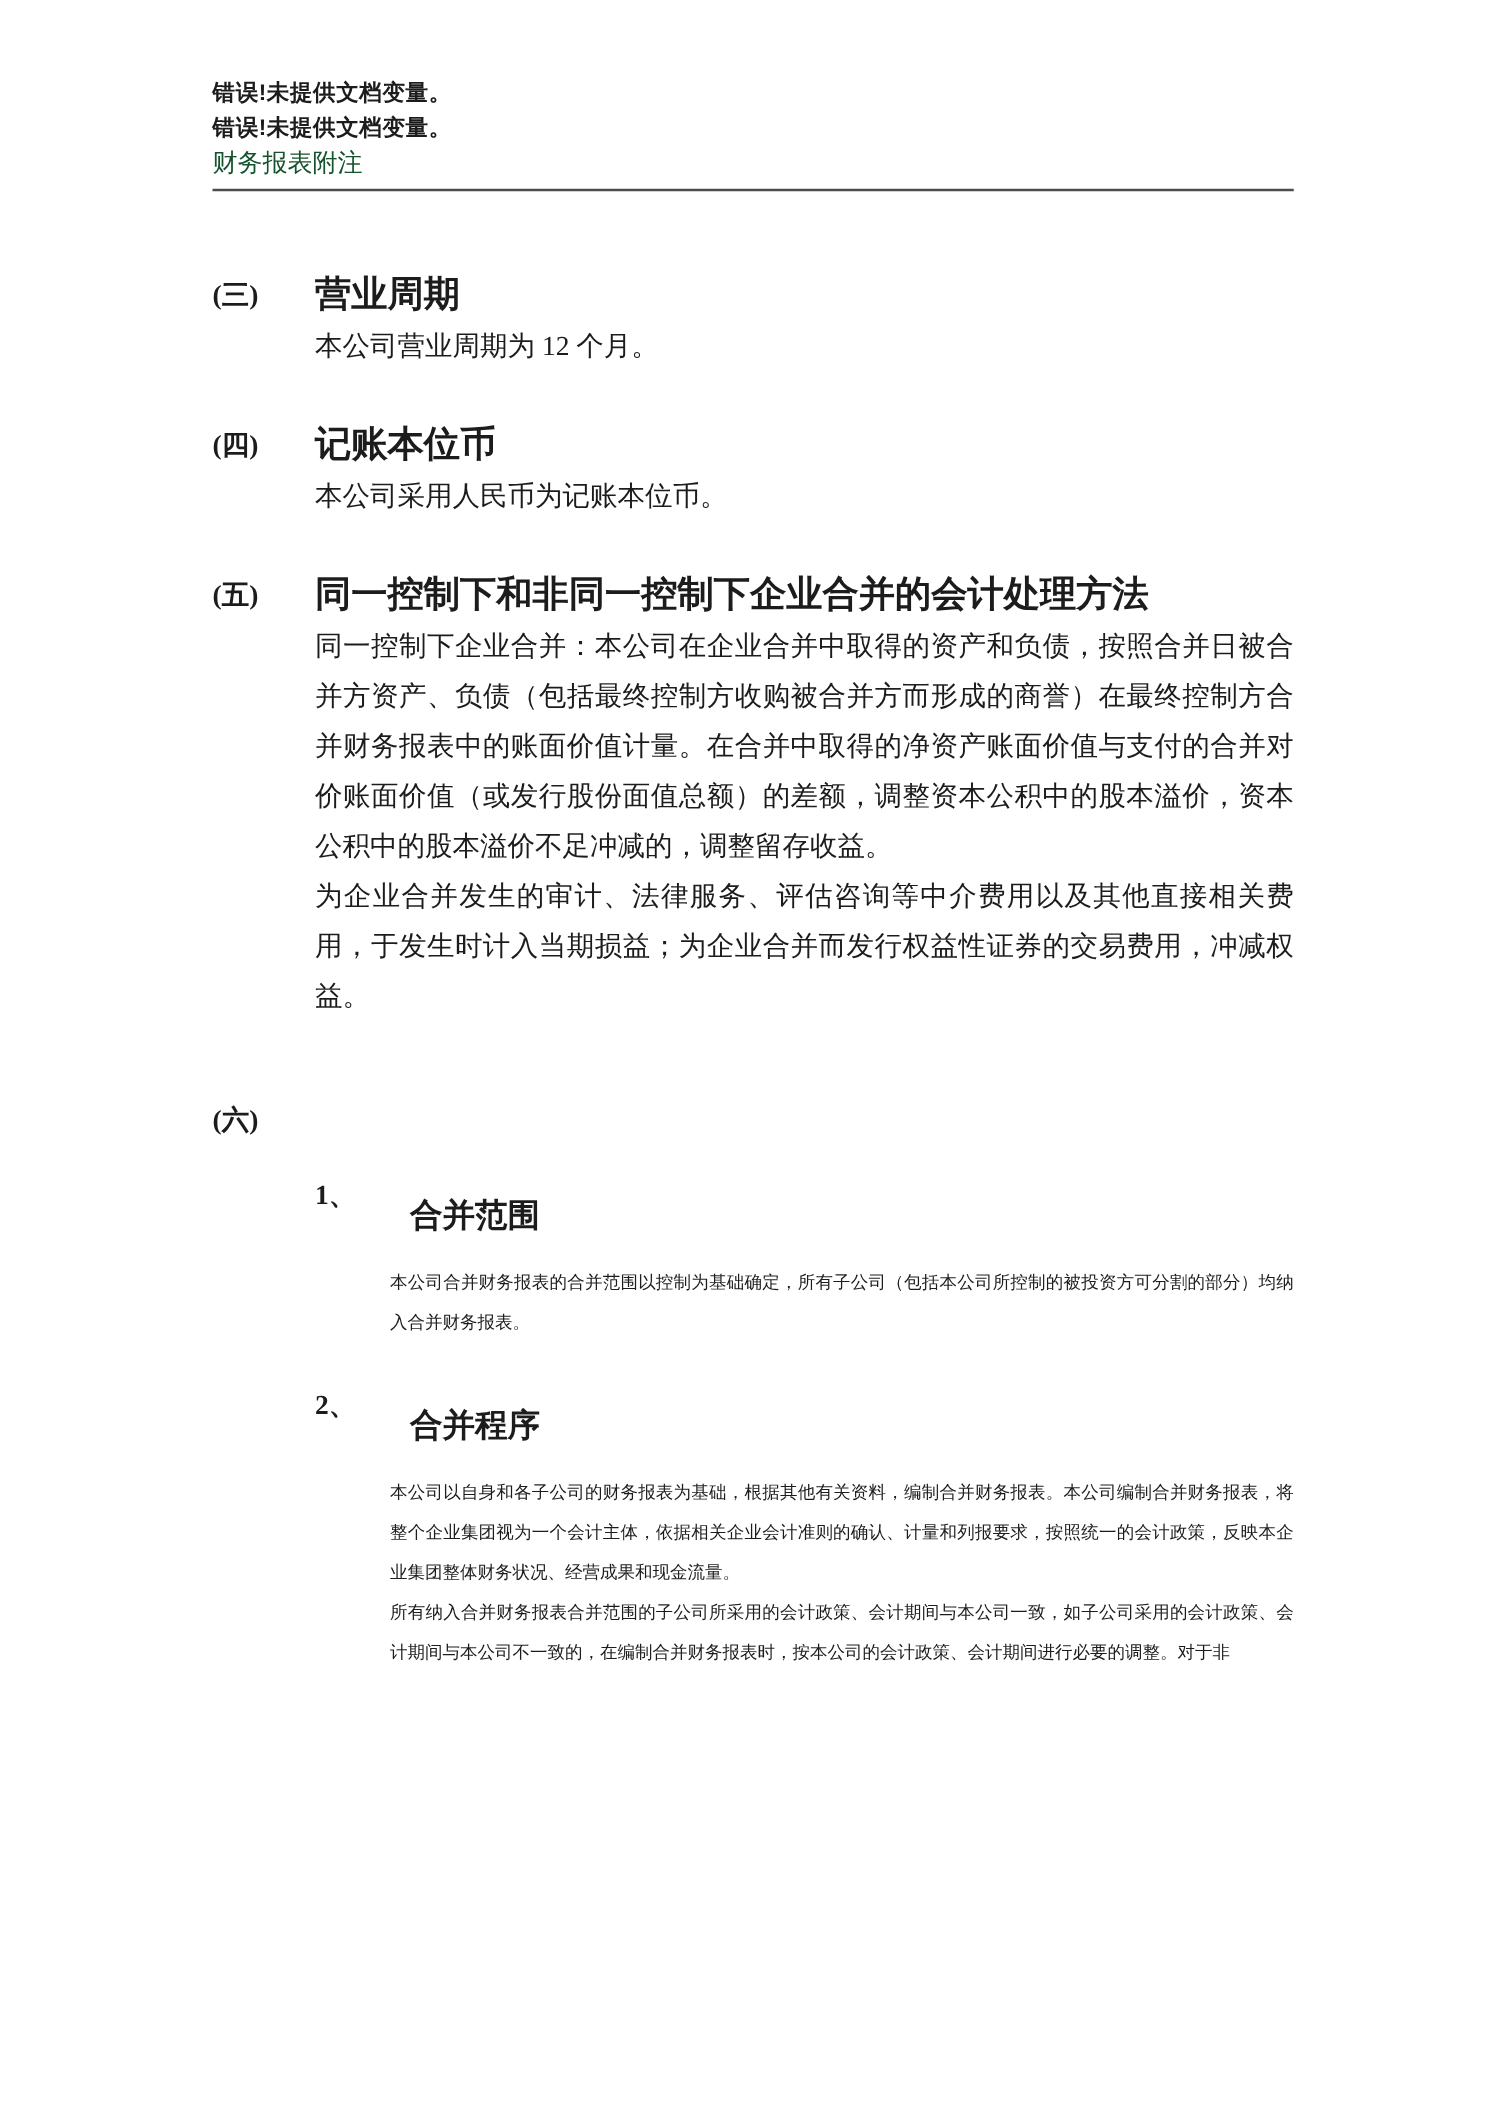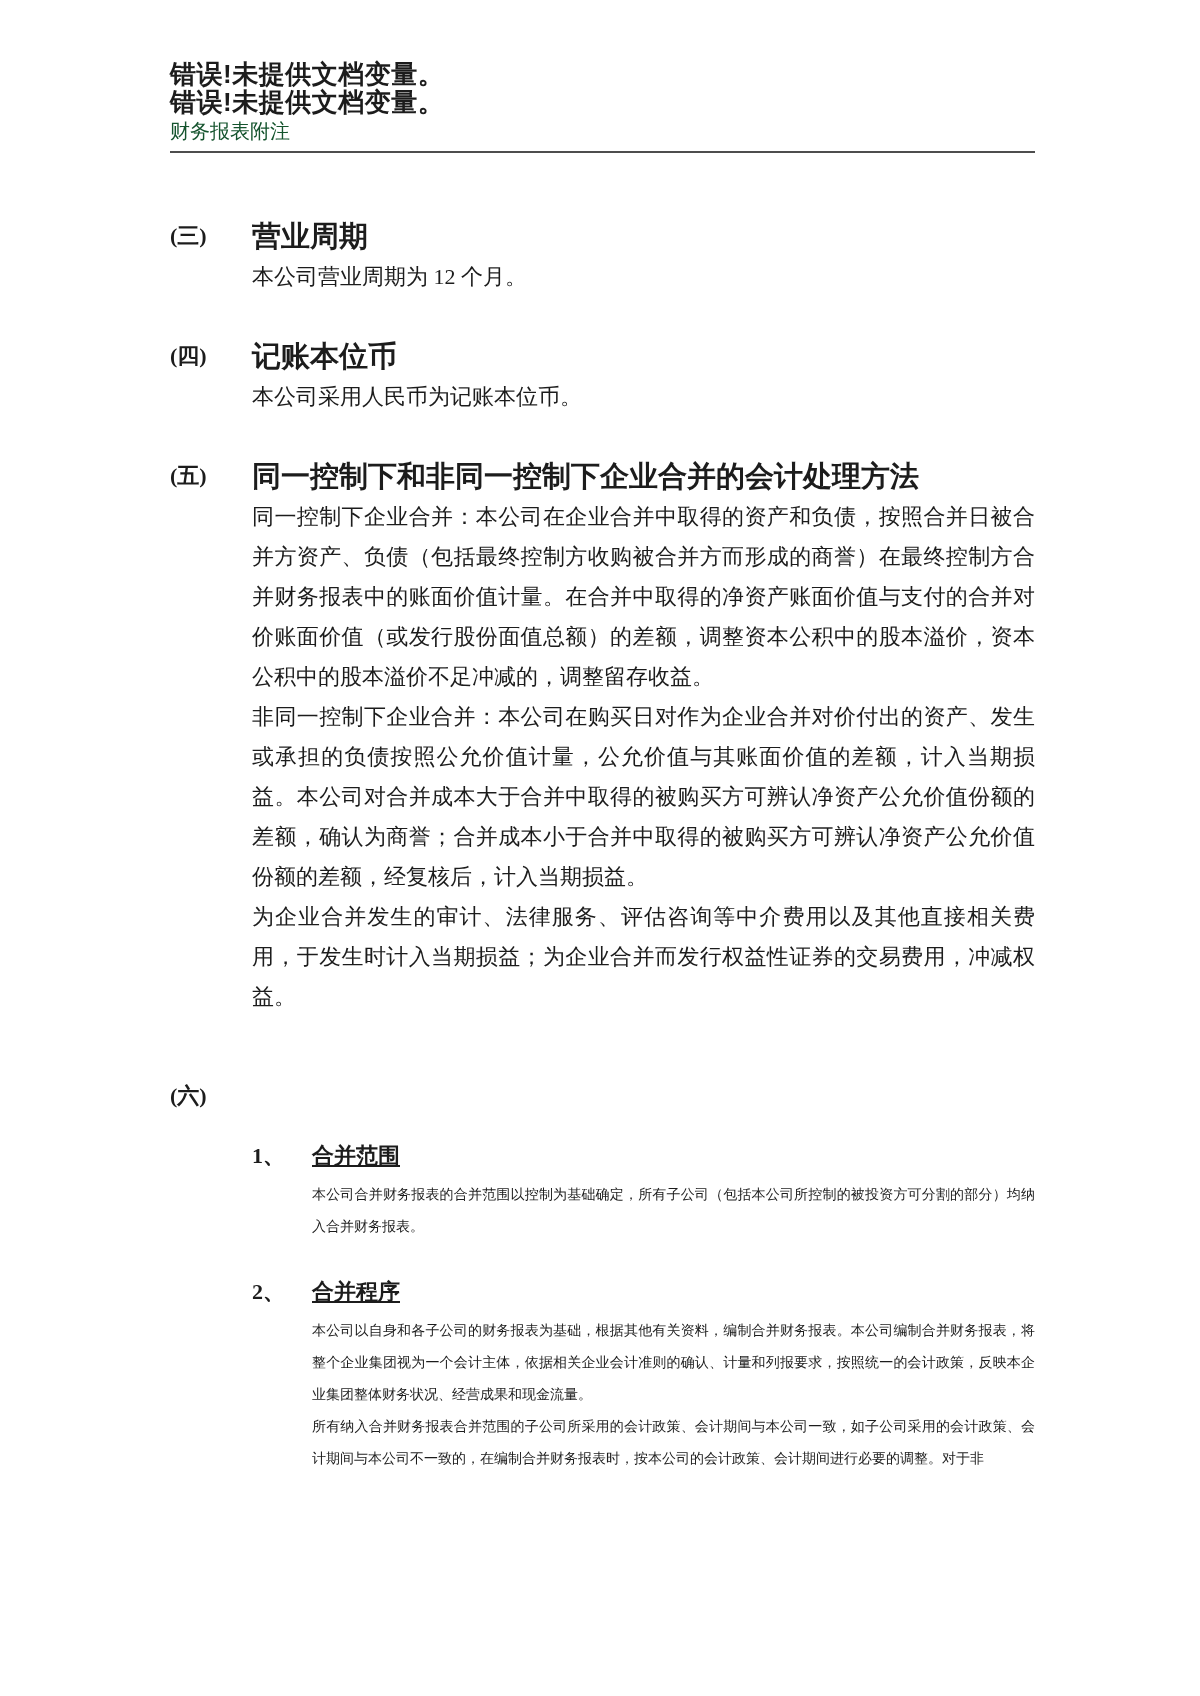--- a/index.html
+++ b/index.html
@@ -14,21 +14,21 @@
     height: 1696px;
     background: #ffffff;
     box-sizing: border-box;
     padding: 60px 165px 0 170px;
     overflow: hidden;
   }
   
   .hdr-bold {
     font-family: "Liberation Sans", sans-serif;
     font-weight: bold;
-    font-size: 26px;
+    font-size: 18px;
     line-height: 28px;
     letter-spacing: 0.5px;
   }
   .hdr-plain {
     font-size: 20px;
     line-height: 26px;
     margin-top: 2px;
     color: #14532d;
   }
   .hdr-rule {
@@ -62,21 +62,21 @@
   .sub.gap { margin-top: 26px; }
   .sub-head {
     display: flex;
     margin-left: 82px;
     font-family: "Liberation Sans", sans-serif;
     font-weight: bold;
     font-size: 22px;
     line-height: 46px;
   }
   .sub-num { width: 60px; flex-shrink: 0; font-family: "Liberation Serif", serif; }
-  .sub-title { margin: 0; font-size: 22px; font-weight: bold; text-decoration: underline; }
+  .sub-title { margin: 16px; font-size: 26px; font-weight: bold; }
   .sub-body { margin-left: 142px; width: 723px; }
   .sub-body p {
     margin: 0;
     font-size: 14px;
     line-height: 32px;
     text-align: justify;
   }
 </style>
 </head>
 <body>
@@ -110,21 +110,20 @@
     </div>
   </section>
 
   <section class="sec">
     <div class="sec-head">
       <span class="sec-num">(五)</span>
       <h2 class="sec-title">同一控制下和非同一控制下企业合并的会计处理方法</h2>
     </div>
     <div class="sec-body">
       <p>同一控制下企业合并：本公司在企业合并中取得的资产和负债，按照合并日被合并方资产、负债（包括最终控制方收购被合并方而形成的商誉）在最终控制方合并财务报表中的账面价值计量。在合并中取得的净资产账面价值与支付的合并对价账面价值（或发行股份面值总额）的差额，调整资本公积中的股本溢价，资本公积中的股本溢价不足冲减的，调整留存收益。</p>
-      <p>非同一控制下企业合并：本公司在购买日对作为企业合并对价付出的资产、发生或承担的负债按照公允价值计量，公允价值与其账面价值的差额，计入当期损益。本公司对合并成本大于合并中取得的被购买方可辨认净资产公允价值份额的差额，确认为商誉；合并成本小于合并中取得的被购买方可辨认净资产公允价值份额的差额，经复核后，计入当期损益。</p>
       <p>为企业合并发生的审计、法律服务、评估咨询等中介费用以及其他直接相关费用，于发生时计入当期损益；为企业合并而发行权益性证券的交易费用，冲减权益。</p>
     </div>
   </section>
 
   <section class="sec gap-lg">
     <div class="sec-head">
       <span class="sec-num">(六)</span>
     </div>
 
     <div class="sub">

